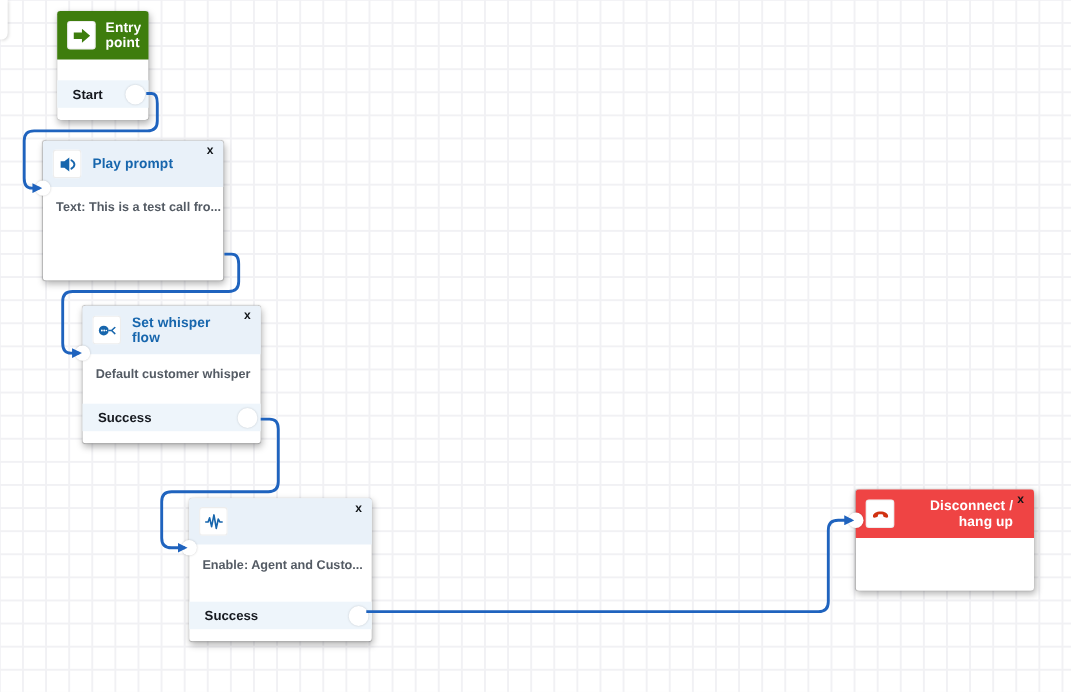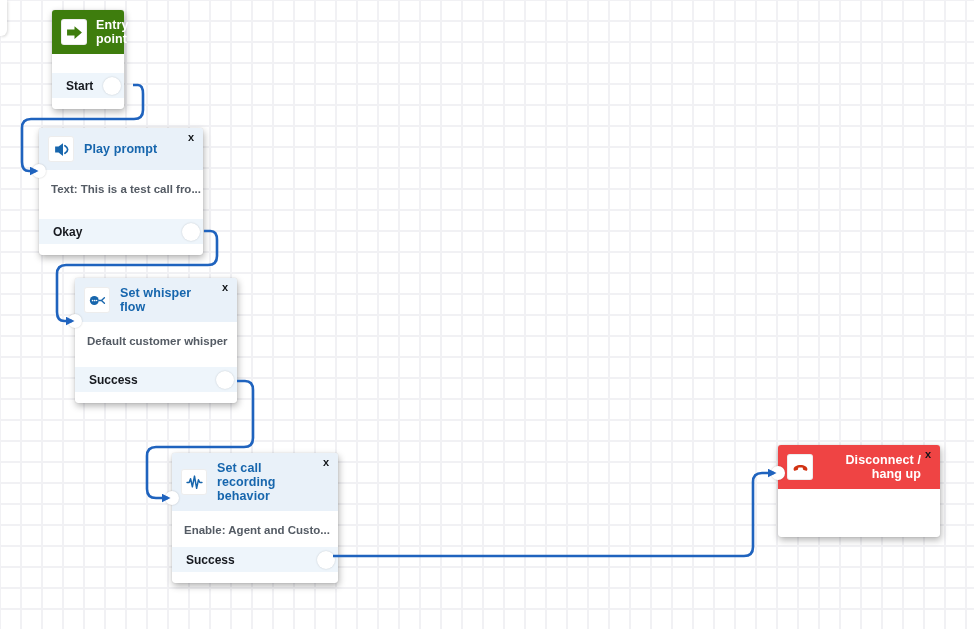--- a/index.html
+++ b/index.html
@@ -85,21 +85,21 @@
     <marker id="arrow" markerWidth="9" markerHeight="9" refX="6.5" refY="4.5" orient="auto" markerUnits="userSpaceOnUse">
       <path d="M0,0 L9,4.5 L0,9 z" fill="#1f63be"></path>
     </marker>
   </defs>
 <path d="M133 85 L138 85 Q143 85 143 94 L143 110 Q143 119 134 119 L31 119 Q22 119 22 128 L22 162 Q22 171 29 171 L36 171" class="wire" marker-end="url(#arrow)"></path>
     <path d="M204 231 L210.5 231 Q217 231 217 240 L217 256 Q217 265 208 265 L66 265 Q57 265 57 274 L57 312 Q57 321 64.5 321 L72 321" class="wire" marker-end="url(#arrow)"></path>
     <path d="M237 381 L245 381 Q253 381 253 390 L253 438 Q253 447 244 447 L156 447 Q147 447 147 456 L147 489 Q147 498 156 498 L168 498" class="wire" marker-end="url(#arrow)"></path>
     <path d="M333 556 L744 556 Q753 556 753 547 L753 482 Q753 473 762 473 L774 473" class="wire" marker-end="url(#arrow)"></path>
   </svg>
 
-<div class="node" style="left: 52px; top: 10px; width: 72px; height: 99px;">
+<div class="node" style="left: 52px; top: 10px; width: 83px; height: 99px;">
   <div class="node-header green">
     <span class="icon-box">
       <svg width="17" height="17" viewBox="0 0 16 16">
           <path d="M1 5.2h7V2l7 6-7 6v-3.2H1z" fill="#3e7d0d"></path>
         </svg>
     </span>
     <span class="node-title">Entry point</span>
   </div>
   <div class="node-outputs">
     <div class="output-row">
@@ -115,26 +115,20 @@
   <div class="node-header light">
     <span class="icon-box">
       <svg width="17" height="17" viewBox="0 0 16 16">
         <path d="M2 5.2v5.6h3.2L9.4 14V2L5.2 5.2z" fill="#1766ad"></path>
         <path d="M11.2 4.4c1.6 1 2.6 2.1 2.6 3.6s-1 2.6-2.6 3.6" fill="none" stroke="#1766ad" stroke-width="1.6" stroke-linecap="round"></path>
       </svg>
     </span>
     <span class="node-title">Play prompt</span>
   </div>
   <div class="node-body">Text: This is a test call fro...</div>
-  <div class="node-outputs">
-    <div class="output-row">
-      <span class="output-label">Okay</span>
-      <span class="port"></span>
-    </div>
-  </div>
 </div>
 
 <div class="node" style="left: 75px; top: 278px; width: 162px; height: 125px;">
   <span class="in-port" style="top: 36px;"></span>
   <span class="close-x">x</span>
   <div class="node-header light">
     <span class="icon-box">
       <svg width="17" height="17" viewBox="0 0 16 16">
         <circle cx="5" cy="8" r="4.2" fill="#1766ad"></circle>
         <circle cx="3.4" cy="8" r="0.8" fill="#fff"></circle>
@@ -156,21 +150,20 @@
 
 <div class="node" style="left: 172px; top: 453px; width: 166px; height: 130px;">
   <span class="in-port" style="top: 38px;"></span>
   <span class="close-x">x</span>
   <div class="node-header light">
     <span class="icon-box">
       <svg width="17" height="17" viewBox="0 0 16 16">
         <polyline points="1,8 3,8 4.3,4.5 6,12 8,2 10,13.5 11.7,5.5 13,8 15,8" fill="none" stroke="#1766ad" stroke-width="1.4" stroke-linejoin="round" stroke-linecap="round"></polyline>
       </svg>
     </span>
-    <span class="node-title">Set call recording behavior</span>
   </div>
   <div class="node-body">Enable: Agent and Custo...</div>
   <div class="node-outputs">
     <div class="output-row">
       <span class="output-label">Success</span>
       <span class="port"></span>
     </div>
   </div>
 </div>
 

